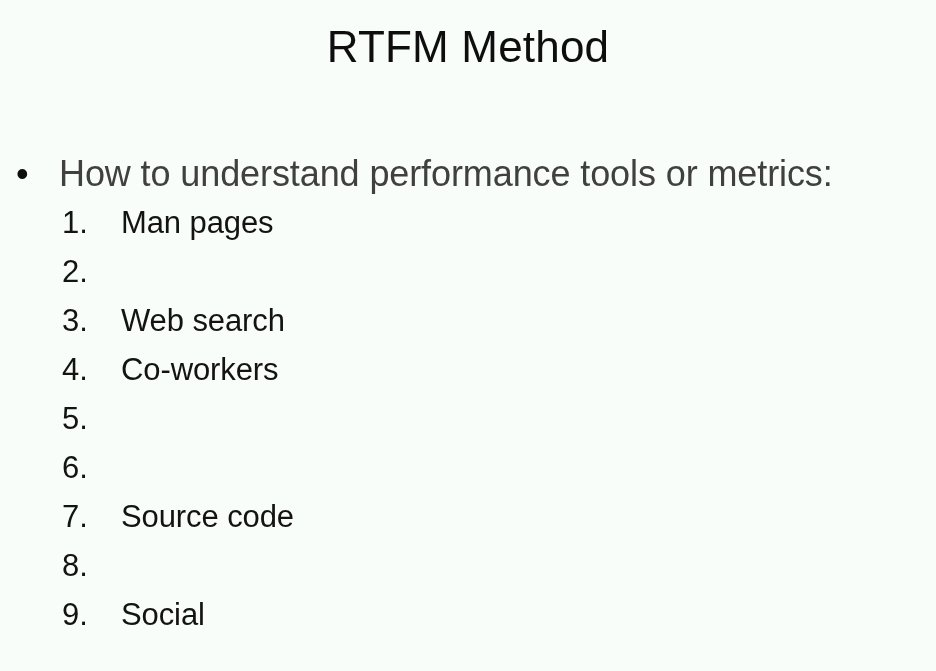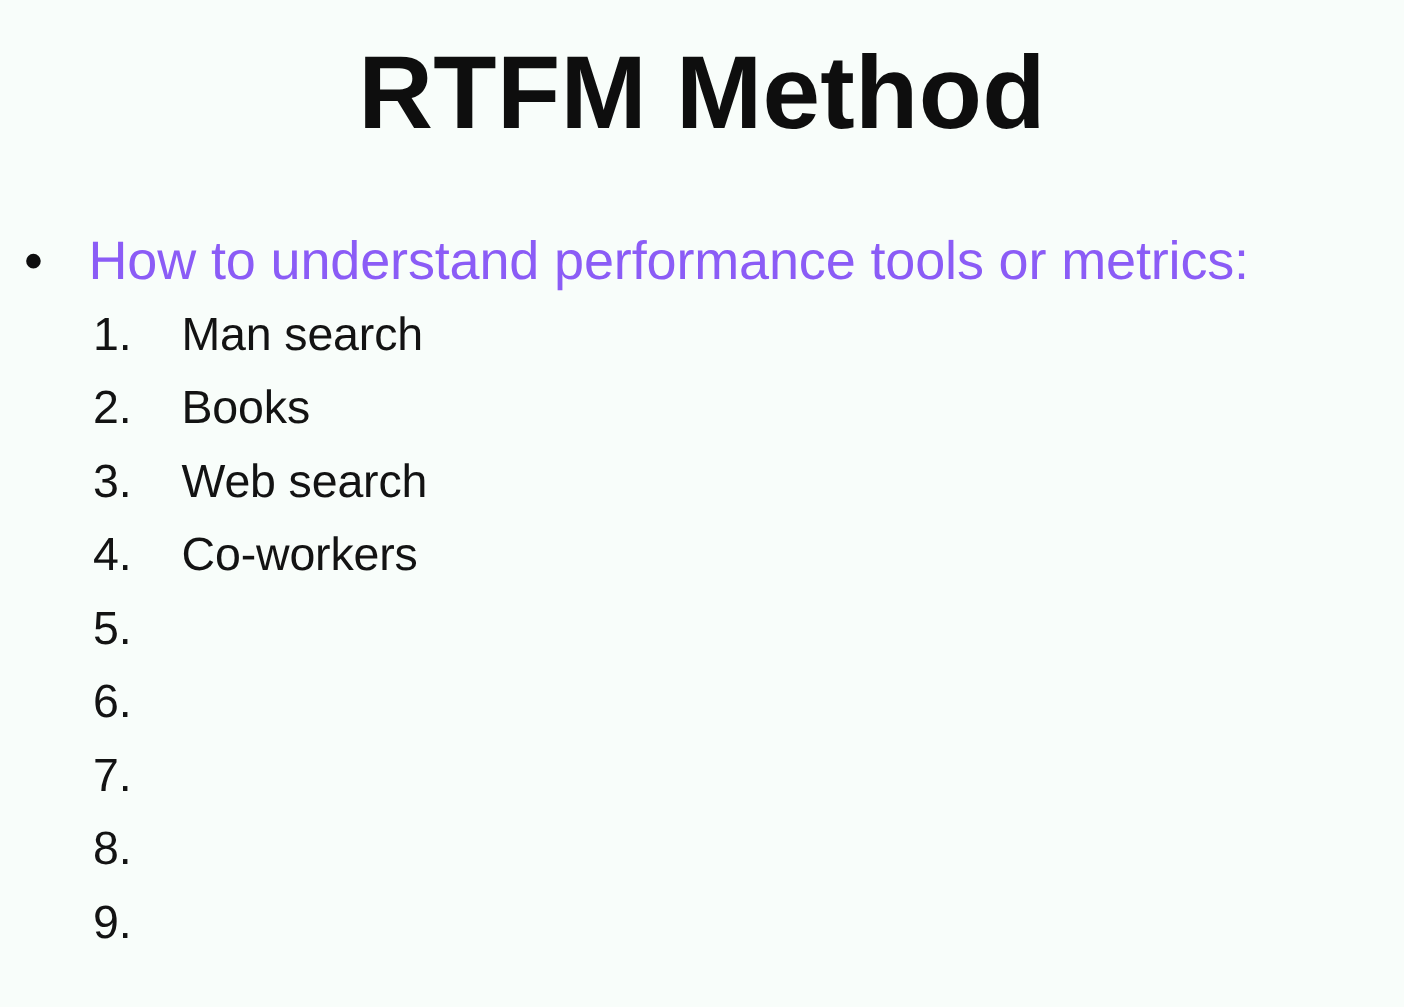--- a/index.html
+++ b/index.html
@@ -21,22 +21,22 @@
     height: 671px;
     background: #f8fdfa;
     box-sizing: border-box;
   }
   .slide-title {
     position: absolute;
     top: 22px;
     left: 0;
     width: 936px;
     text-align: center;
-    font-size: 69px;
-    font-weight: 700;
+    font-size: 44px;
+    font-weight: 400;
     letter-spacing: 0.2px;
     line-height: 1.15;
     color: #0e0e0e;
     white-space: nowrap;
   }
   .bullet-row {
     position: absolute;
     top: 151px;
     left: 14px;
     width: 910px;
@@ -49,21 +49,21 @@
     font-size: 36px;
     line-height: 46px;
     color: #0e0e0e;
     text-align: left;
     padding-left: 2px;
     box-sizing: border-box;
   }
   .bullet-text {
     font-size: 36px;
     line-height: 46px;
-    color: #8b5cf6;
+    color: #404040;
     white-space: nowrap;
     letter-spacing: -0.1px;
   }
   .numbered-list {
     position: absolute;
     top: 203px;
     left: 62px;
     width: 860px;
   }
   .list-item {
@@ -97,26 +97,25 @@
 
   <div class="bullet-row">
     <span class="bullet-glyph">•</span>
     <span class="bullet-text">How to understand performance tools or metrics:</span>
   </div>
 
   <div class="numbered-list">
 
     <div class="list-item">
       <span class="item-number">1.</span>
-      <span class="item-label">Man search</span>
+      <span class="item-label">Man pages</span>
     </div>
 
     <div class="list-item">
       <span class="item-number">2.</span>
-      <span class="item-label">Books</span>
     </div>
 
     <div class="list-item">
       <span class="item-number">3.</span>
       <span class="item-label">Web search</span>
     </div>
 
     <div class="list-item">
       <span class="item-number">4.</span>
       <span class="item-label">Co-workers</span>
@@ -125,24 +124,26 @@
     <div class="list-item">
       <span class="item-number">5.</span>
     </div>
 
     <div class="list-item">
       <span class="item-number">6.</span>
     </div>
 
     <div class="list-item">
       <span class="item-number">7.</span>
+      <span class="item-label">Source code</span>
     </div>
 
     <div class="list-item">
       <span class="item-number">8.</span>
     </div>
 
     <div class="list-item">
       <span class="item-number">9.</span>
+      <span class="item-label">Social</span>
     </div>
 
   </div>
 </div>
 
 </body></html>

